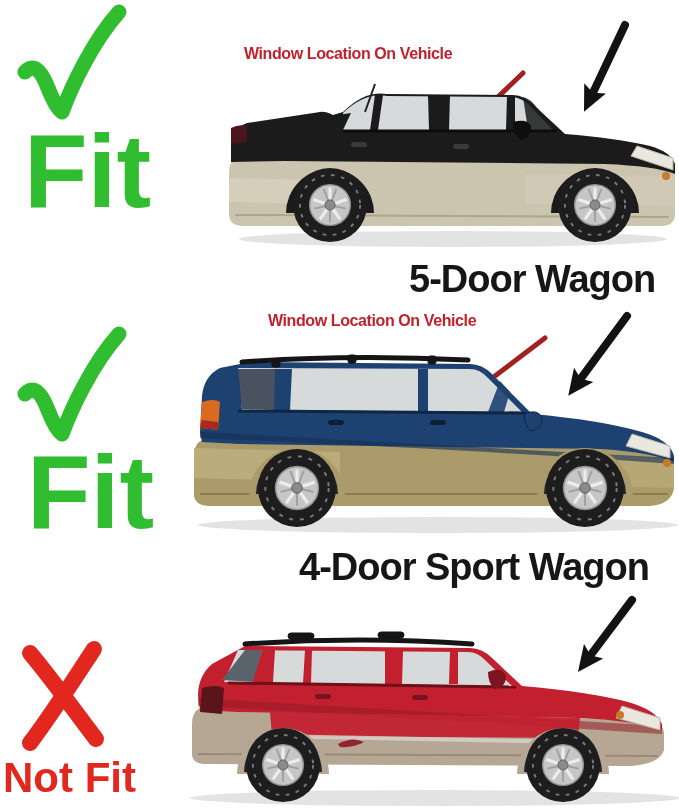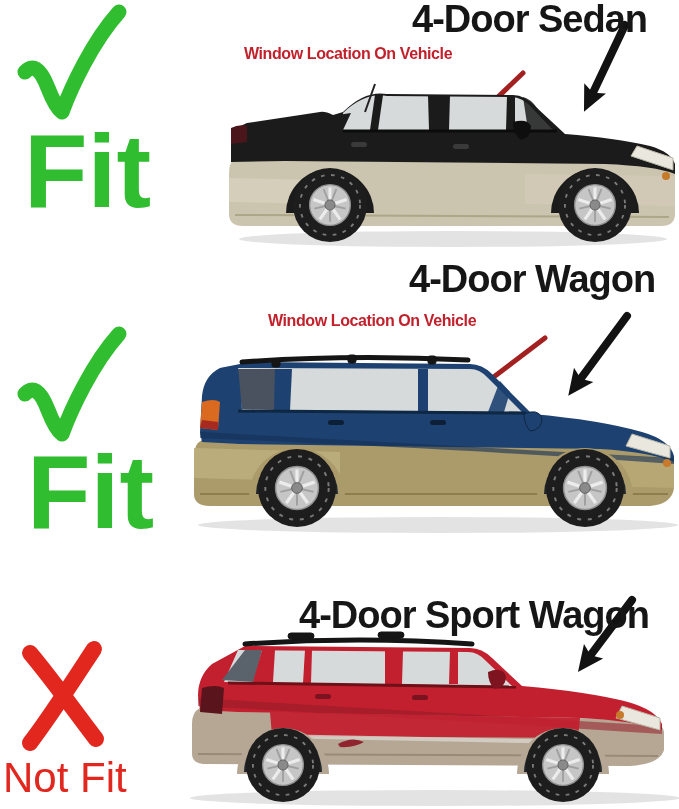--- a/index.html
+++ b/index.html
@@ -3,21 +3,21 @@
 <meta charset="utf-8">
 <style>
   html,body{margin:0;padding:0;background:#fff;}
   .canvas{position:relative;width:679px;height:809px;background:#ffffff;overflow:hidden;
           font-family:"Liberation Sans", sans-serif;}
   .sec{position:absolute;inset:0;pointer-events:none;}
   .abs{position:absolute;}
   .title{color:var(--title_black);font-size:38px;font-weight:bold;letter-spacing:-1px;line-height:1.05;white-space:nowrap;}
   .annotation{color:var(--label_red);font-size:16px;font-weight:bold;letter-spacing:-0.4px;white-space:nowrap;}
   .fit-text{color:var(--green);font-size:104px;font-weight:bold;line-height:1;letter-spacing:0px;text-align:right;}
-  .notfit-text{color:var(--red_text);font-size:42px;font-weight:normal;line-height:1;letter-spacing:0px;white-space:nowrap;}
+  .notfit-text{color:var(--red_text);font-size:42px;font-weight:bold;line-height:1;letter-spacing:0px;white-space:nowrap;}
   svg{display:block;overflow:visible;}
   .overlay{position:absolute;left:0;top:0;}
 </style>
 </head>
 <body>
 
 <div class="canvas">
 
   <svg class="overlay" width="679" height="809" viewBox="0 0 679 809">
     <defs>
@@ -58,21 +58,20 @@
       <path d="M0,0 L50,0" stroke-width="5" stroke-linecap="round" fill="none"></path>
       <path d="M68,0 L48,-9 L52,0 L48,9 Z" stroke="none"></path>
     </g>
     <g transform="translate(545,338) rotate(142.8)" style="fill:var(--arrow_red);stroke:var(--arrow_red)">
       <path d="M0,0 L91,0" stroke-width="5" stroke-linecap="round" fill="none"></path>
       <path d="M109,0 L89,-9 L93,0 L89,9 Z" stroke="none"></path>
     </g>
   </svg>
 
   <div class="sec">
-    <div class="abs title" style="left:412px;top:0px;">4-Door Sedan</div>
     <div class="abs annotation" style="left:244px;top:45px;">Window Location On Vehicle</div>
 
     <svg class="abs" style="left:16px;top:4px;" width="110" height="118" viewBox="0 0 110 118">
       <path d="M9,68 C16,60 24,63 32,84 C37,97 42,105 46,108 C55,84 76,38 103,8" fill="none" style="stroke:var(--green)" stroke-width="15" stroke-linecap="round" stroke-linejoin="round"></path>
     </svg>
     <div class="abs fit-text" style="left:24px;top:119px;">Fit</div>
 
     <svg class="abs" style="left:225px;top:82px;" width="454" height="168" viewBox="0 0 454 168">
       <ellipse cx="228" cy="157" rx="214" ry="8" style="fill:var(--shadow)" opacity="0.75"></ellipse>
 
@@ -104,21 +103,21 @@
       <circle cx="441" cy="94" r="4" fill="#c77a2a"></circle>
 
       <path d="M61,131 A 44 44 0 1 1 149,131 Z" style="fill:var(--sedan_body)"></path>
       <path d="M326,131 A 44 44 0 1 1 414,131 Z" style="fill:var(--sedan_body)"></path>
       <use href="#whl" transform="translate(105,123) scale(0.925)"></use>
       <use href="#whl" transform="translate(370,123) scale(0.925)"></use>
     </svg>
   </div>
 
   <div class="sec">
-    <div class="abs title" style="left:409px;top:260px;">4-Door Wagon</div>
+    <div class="abs title" style="left:409px;top:260px;">5-Door Wagon</div>
     <div class="abs annotation" style="left:268px;top:312px;">Window Location On Vehicle</div>
 
     <svg class="abs" style="left:16px;top:326px;" width="110" height="118" viewBox="0 0 110 118">
       <path d="M9,68 C16,60 24,63 32,84 C37,97 42,105 46,108 C55,84 76,38 103,8" fill="none" style="stroke:var(--green)" stroke-width="15" stroke-linecap="round" stroke-linejoin="round"></path>
     </svg>
     <div class="abs fit-text" style="left:27px;top:440px;">Fit</div>
 
     <svg class="abs" style="left:180px;top:336px;" width="499" height="200" viewBox="0 0 499 200">
       <ellipse cx="258" cy="189" rx="240" ry="8" style="fill:var(--shadow)" opacity="0.75"></ellipse>
 
@@ -161,21 +160,21 @@
       <path d="M69,160 A 48 48 0 1 1 165,160 Z" style="fill:var(--wagon_clad)"></path>
       <path d="M76,158 A 41 41 0 1 1 158,158 Z" fill="#20262c"></path>
       <path d="M357,160 A 48 48 0 1 1 453,160 Z" style="fill:var(--wagon_clad)"></path>
       <path d="M364,158 A 41 41 0 1 1 446,158 Z" fill="#20262c"></path>
       <use href="#whl" transform="translate(117,152) scale(0.975)"></use>
       <use href="#whl" transform="translate(405,152) scale(0.975)"></use>
     </svg>
   </div>
 
   <div class="sec">
-    <div class="abs title" style="left:299px;top:548px;margin-top:48px;">4-Door Sport Wagon</div>
+    <div class="abs title" style="left:299px;top:548px;">4-Door Sport Wagon</div>
 
     <svg class="abs" style="left:18px;top:641px;" width="90" height="110" viewBox="0 0 90 110">
       <path d="M12,12 C34,38 58,72 78,98" fill="none" style="stroke:var(--red_text)" stroke-width="16" stroke-linecap="round"></path>
       <path d="M76,8 C55,40 32,76 12,102" fill="none" style="stroke:var(--red_text)" stroke-width="16" stroke-linecap="round"></path>
     </svg>
     <div class="abs notfit-text" style="left:3px;top:757px;">Not Fit</div>
 
     <svg class="abs" style="left:150px;top:616px;" width="529" height="192" viewBox="0 0 529 192">
       <ellipse cx="285" cy="182" rx="245" ry="8" style="fill:var(--shadow)" opacity="0.75"></ellipse>
 

